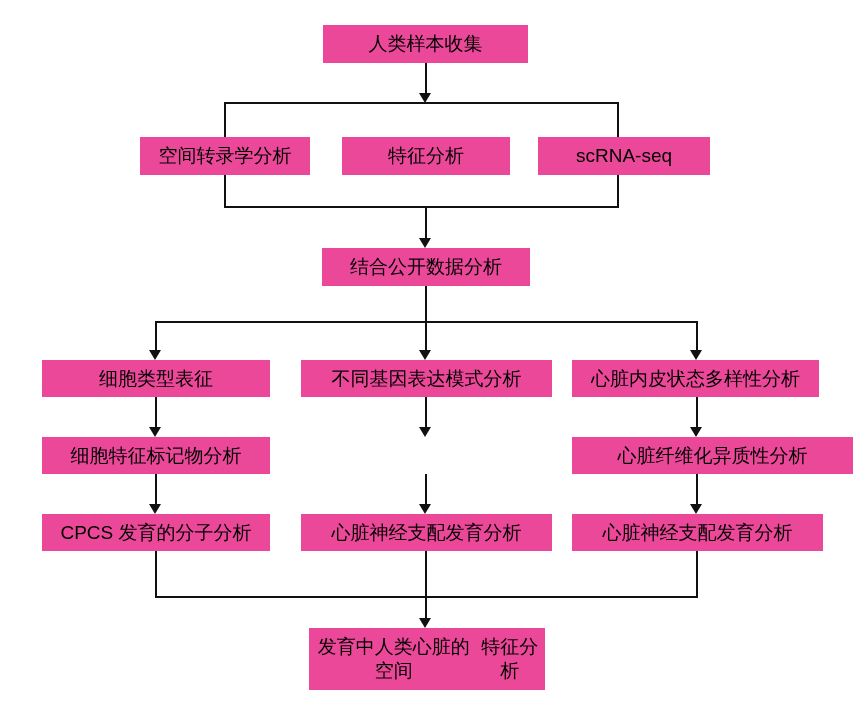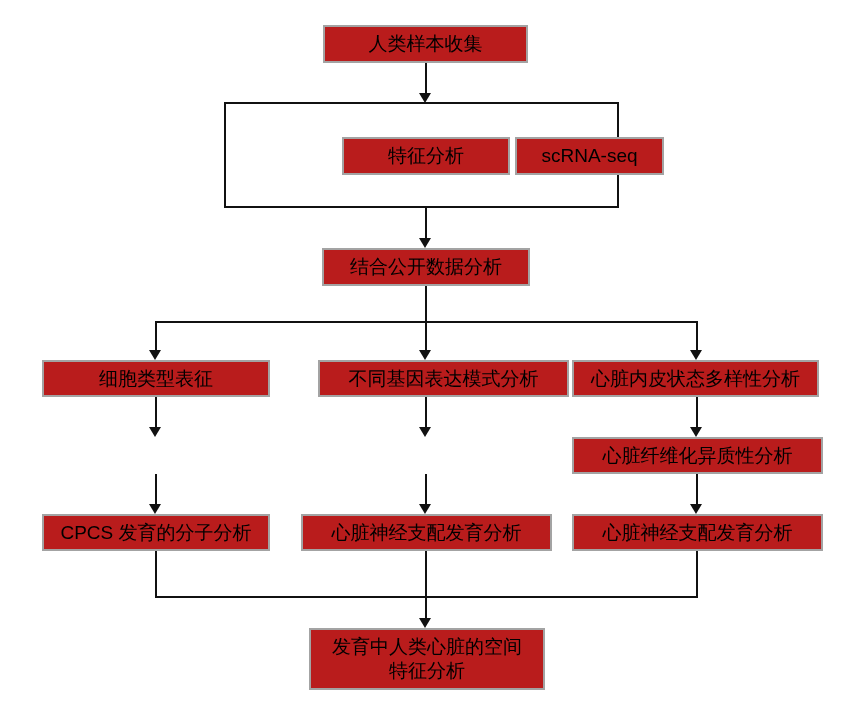--- a/index.html
+++ b/index.html
@@ -7,33 +7,33 @@
     position: relative;
     width: 865px;
     height: 707px;
     background: #ffffff;
     font-family: "Liberation Sans", sans-serif;
     overflow: hidden;
   }
   .box {
     position: absolute;
     box-sizing: border-box;
-    background: #b91c1c;
-    border: 2px solid #a3a3a3;
+    background: #ec4899;
+    border: 2px solid #ec4899;
     color: #000000;
     display: flex;
     align-items: center;
     justify-content: center;
     text-align: center;
     font-size: 19px;
     line-height: 1.25;
     z-index: 2;
     white-space: nowrap;
   }
-  .box.multiline { flex-direction: column; white-space: normal; }
+  .box.multiline { flex-direction: row; white-space: normal; }
   .vline { position: absolute; width: 2px; background: #111111; z-index: 1; }
   .hline { position: absolute; height: 2px; background: #111111; z-index: 1; }
   .ah {
     position: absolute;
     width: 0; height: 0;
     border-left: 6px solid transparent;
     border-right: 6px solid transparent;
     border-top: 10px solid #111111;
     z-index: 1;
   }
@@ -78,40 +78,42 @@
   <div class="ah" style="left:690px; top:504px"></div>
 
   <div class="vline" style="left:155px; top:551px; height:47px"></div>
   <div class="vline" style="left:696px; top:551px; height:47px"></div>
   <div class="hline" style="left:155px; top:596px; width:543px"></div>
   <div class="vline" style="left:425px; top:551px; height:68px"></div>
   <div class="ah" style="left:419px; top:618px"></div>
 
   <div class="box" style="left:323px; top:25px; width:205px; height:38px">人类样本收集</div>
 
+  <div class="box" style="left:140px; top:137px; width:170px; height:38px">空间转录学分析</div>
 
   <div class="box" style="left:342px; top:137px; width:168px; height:38px">特征分析</div>
 
-  <div class="box" style="left:515px; top:137px; width:149px; height:38px">scRNA-seq</div>
+  <div class="box" style="left:538px; top:137px; width:172px; height:38px">scRNA-seq</div>
 
   <div class="box" style="left:322px; top:248px; width:208px; height:38px">结合公开数据分析</div>
 
   <div class="box" style="left:42px; top:360px; width:228px; height:37px">细胞类型表征</div>
 
+  <div class="box" style="left:42px; top:437px; width:228px; height:37px">细胞特征标记物分析</div>
 
   <div class="box" style="left:42px; top:514px; width:228px; height:37px">CPCS 发育的分子分析</div>
 
-  <div class="box" style="left:318px; top:360px; width:251px; height:37px">不同基因表达模式分析</div>
+  <div class="box" style="left:301px; top:360px; width:251px; height:37px">不同基因表达模式分析</div>
 
 
   <div class="box" style="left:301px; top:514px; width:251px; height:37px">心脏神经支配发育分析</div>
 
   <div class="box" style="left:572px; top:360px; width:247px; height:37px">心脏内皮状态多样性分析</div>
 
-  <div class="box" style="left:572px; top:437px; width:251px; height:37px">心脏纤维化异质性分析</div>
+  <div class="box" style="left:572px; top:437px; width:281px; height:37px">心脏纤维化异质性分析</div>
 
   <div class="box" style="left:572px; top:514px; width:251px; height:37px">心脏神经支配发育分析</div>
 
   <div class="box multiline" style="left:309px; top:628px; width:236px; height:62px">
     <div>发育中人类心脏的空间</div>
     <div>特征分析</div>
   </div>
 
 </div>
 

